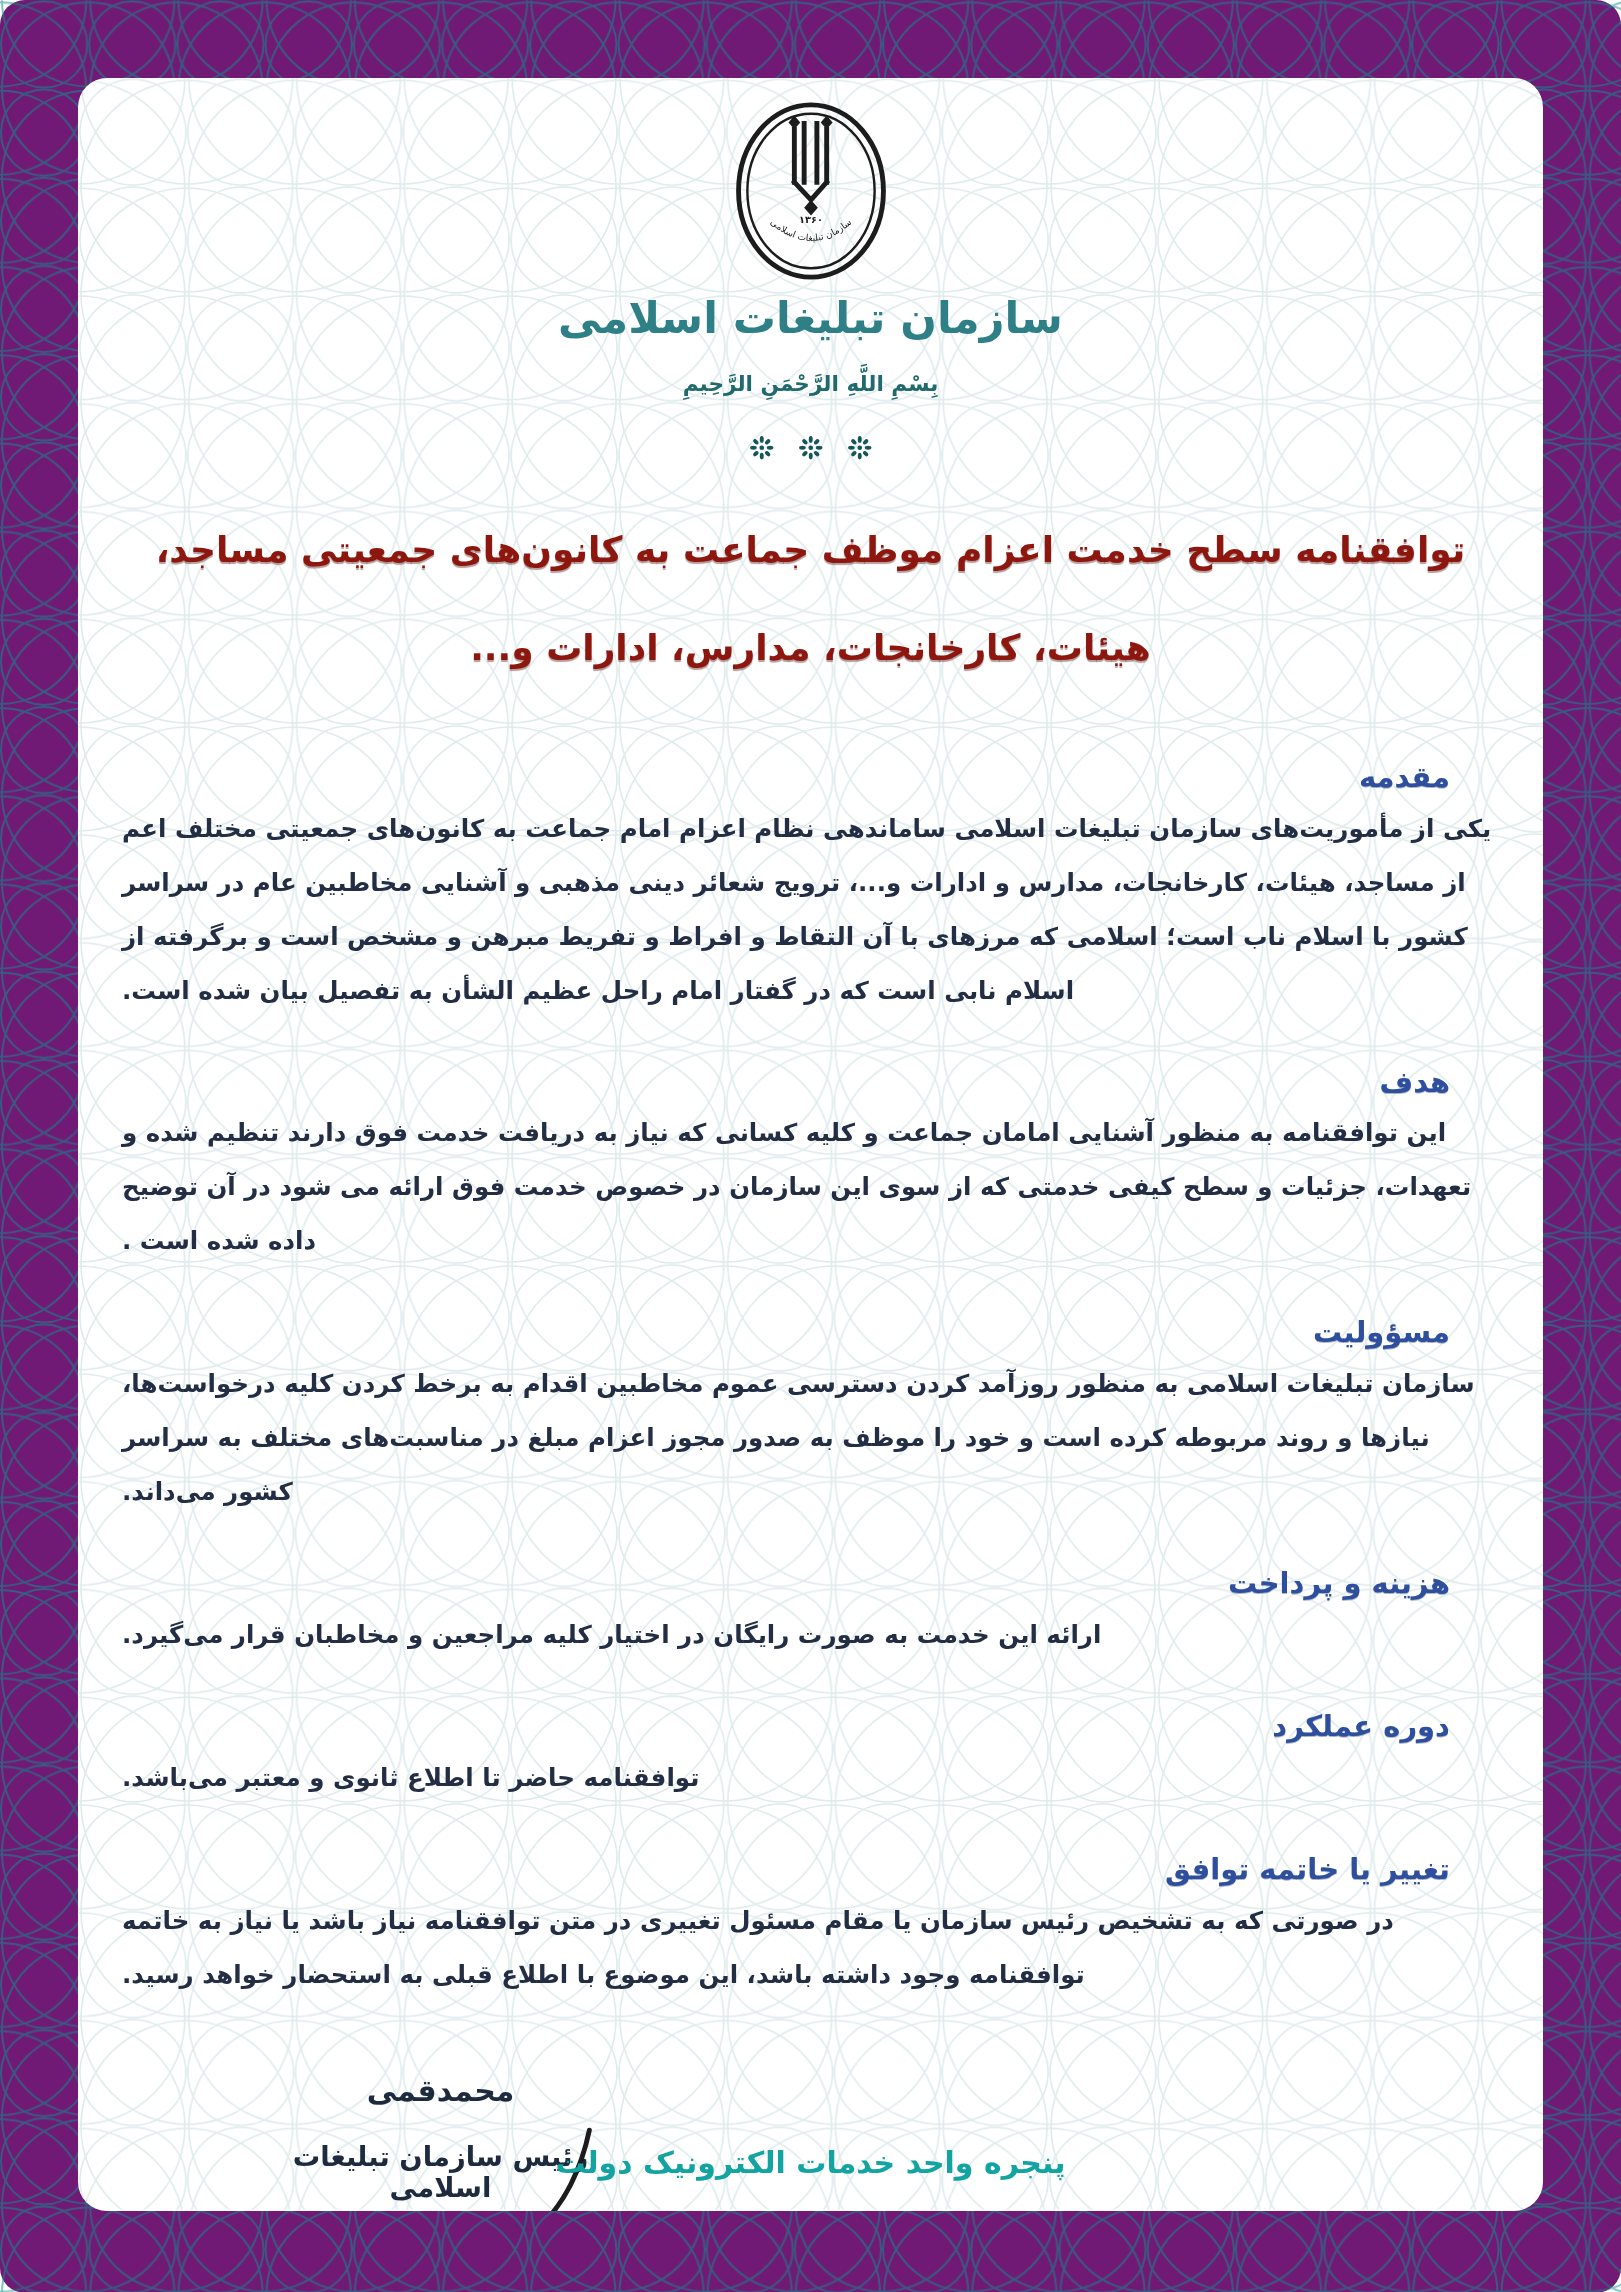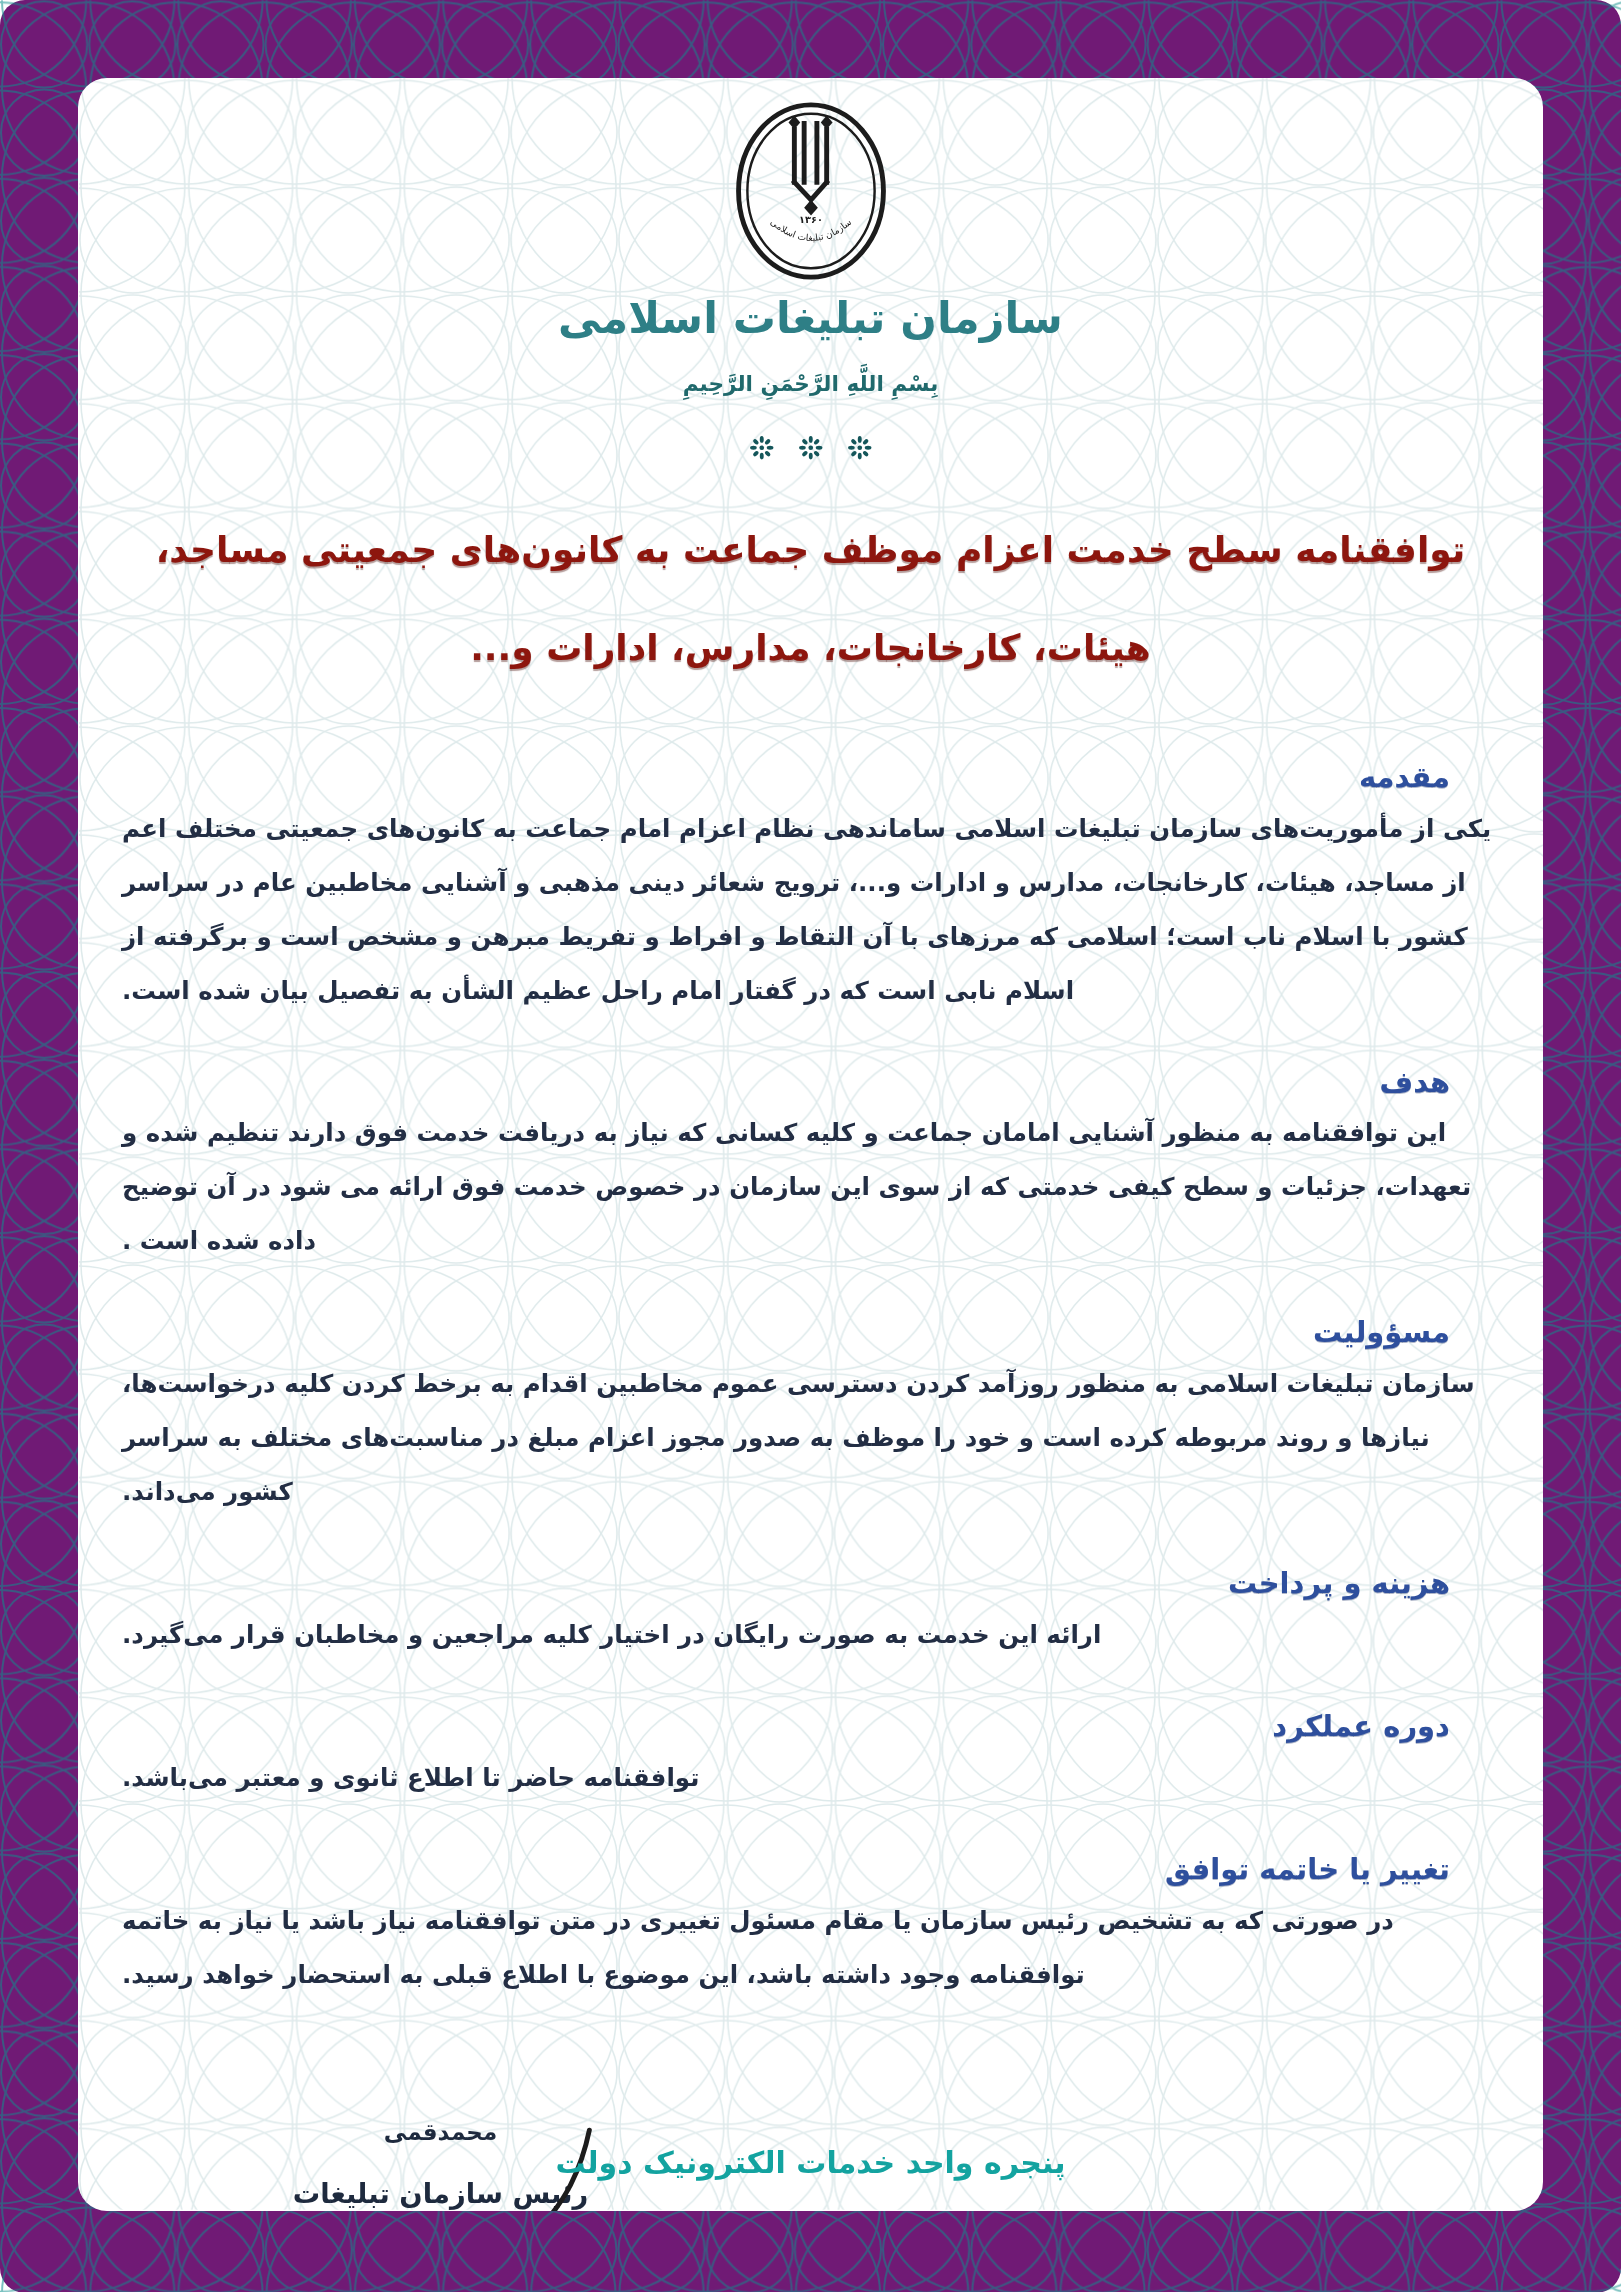--- a/index.html
+++ b/index.html
@@ -91,21 +91,21 @@
     position:relative;
     margin-top:71px;
     margin-right:186px; 
     margin-left:auto;
     width:353px;
     text-align:center;
     float:left;
     margin-left:186px;
   }
   .sig-name{
-    font-size:23px;font-weight:bold;color:#1e2a3e;margin-top:46px;
+    font-size:30px;font-weight:bold;color:#1e2a3e;
   }
   .sig-role{
     margin-top:33px;
     font-size:27.4px;font-weight:bold;color:#1e2a3e;
   }
   .sig-scribble{
     position:absolute;
     left:118px;top:51px;
     pointer-events:none;
   }

